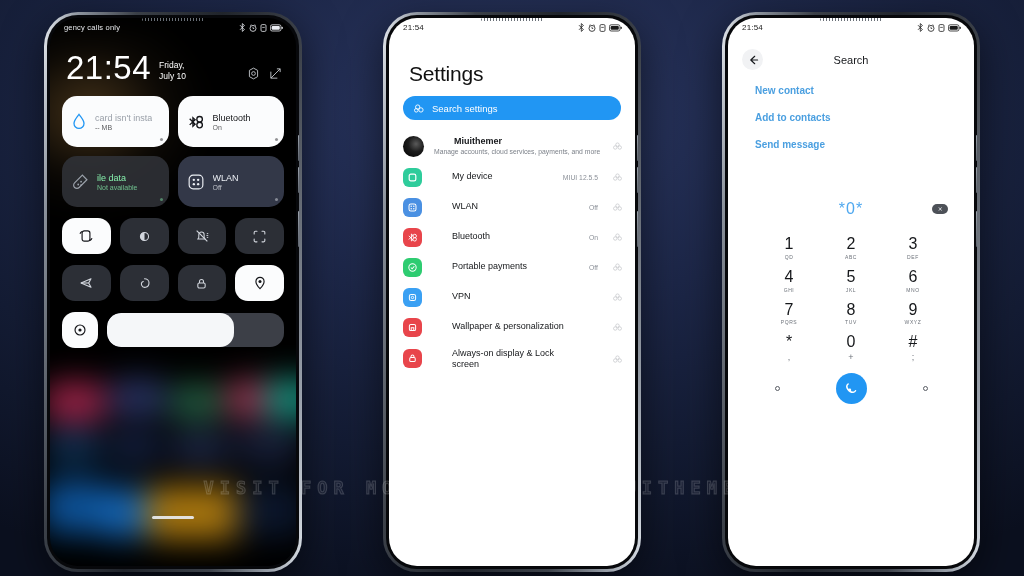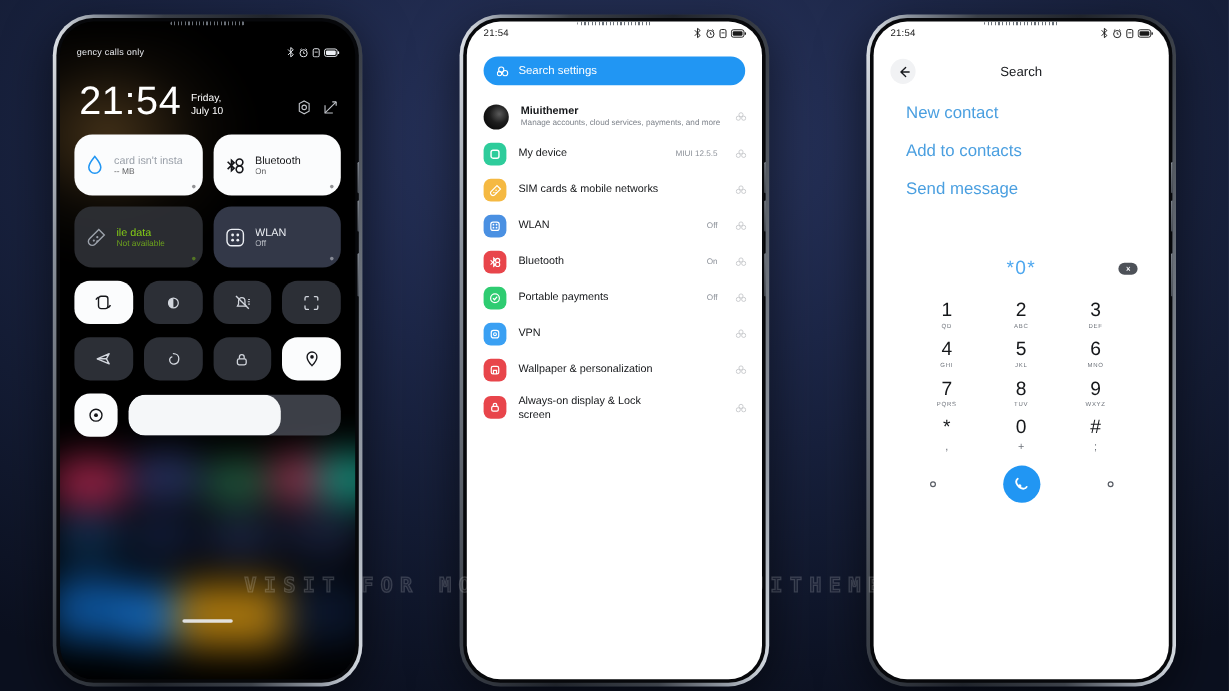--- a/index.html
+++ b/index.html
@@ -68,35 +68,35 @@
   }
   .lock-apps {
     position:absolute; left:0; right:0; bottom:0; height:190px;
     filter: blur(16px); opacity:.85;
   }
   .lock-apps i { position:absolute; display:block; border-radius:14px; }
   .lock-bar {
     position:absolute; left:50%; transform:translateX(-50%); bottom:47px;
     width:42px; height:3px; border-radius:3px; background:#e9ecef; opacity:.92; z-index:6;
   }
-  .lock-content { position:relative; z-index:5;margin-top:16px; }
+  .lock-content { position:relative; z-index:5; }
   .lock-carrier { padding: 0 0 0 14px; font-size:7.5px; color:#e8eaee; }
   .clock-row { display:flex; align-items:flex-end; padding: 14px 14px 0 16px; }
   .clock-time { font-size:33px; font-weight:300; letter-spacing:.5px; line-height:1; }
   .clock-date { font-size:8.5px; line-height:1.22; margin:0 0 3px 8px; color:#fff; }
   .clock-icons { margin-left:auto; display:flex; gap:9px; margin-bottom:4px; }
   .clock-icons svg { opacity:.9; }
 
   .tiles { padding: 12px 12px 0 12px; display:grid; grid-template-columns:1fr 1fr; gap:9px; }
   .tile {
     height:51px; border-radius:15px; display:flex; align-items:center;
     padding: 0 9px; gap:8px; position:relative; overflow:hidden;
   }
   .tile.light { background:#fbfcfd; color:#141518; }
-  .tile.dark  { background:rgba(48,50,56,.88); color:#84cc16; }
+  .tile.dark  { background:rgba(48,50,56,.88); color:#86efac; }
   .tile.dark2 { background:rgba(57,62,80,.9); color:#eceff4; }
   .tile-txt { display:flex; flex-direction:column; gap:1px; min-width:0; }
   .tile-title { font-size:9px; white-space:nowrap; overflow:hidden; }
   .tile-sub { font-size:7px; opacity:.72; white-space:nowrap; overflow:hidden; }
   .tile-dot { position:absolute; right:6px; bottom:6px; width:3px; height:3px; border-radius:50%; background:currentColor; opacity:.45; }
 
   .toggles { padding: 11px 12px 0 12px; display:grid; grid-template-columns:repeat(4,1fr); gap:9px; }
   .tg {
     height:36px; border-radius:13px; display:flex; align-items:center; justify-content:center;
   }
@@ -116,38 +116,38 @@
   .st-search {
     margin: 10px 14px 0 14px; height:24px; border-radius:13px;
     background:#2196f3; display:flex; align-items:center; gap:7px; padding:0 11px;
     color:#fff; font-size:9.5px;
   }
   .st-list { margin-top:10px; }
   .st-row { display:flex; align-items:center; gap:10px; padding: 5.5px 13px 5.5px 14px; }
   .st-ico { width:19px; height:19px; border-radius:6px; flex:0 0 auto; display:flex; align-items:center; justify-content:center; }
   .st-ico svg { display:block; }
   .st-main { flex:1; min-width:0; }
-  .st-label { font-size:9px; color:#15171a; line-height:1.25; }
+  .st-label { font-size:9px; color:#15171a; line-height:1.25;margin-left:20px; }
   .st-desc { font-size:6.8px; color:#7d828a; line-height:1.3; margin-top:1px; }
   .st-value { font-size:6.8px; color:#8b9098; margin-right:5px; white-space:nowrap; }
   .st-chev { flex:0 0 auto; opacity:.42; }
   .avatar-row .st-ico {
     width:21px; height:21px; border-radius:50%;
     background: radial-gradient(circle at 62% 38%, #5a5a5a 0%, #1d1d1d 42%, #000 100%);
   }
 
   
   #phone3 { left: 722px; top: 12px; width: 258px; height: 560px; }
   .dialer-screen { background:#fff; width:100%; height:100%; color:#111; position:relative; }
   .dialer-screen .statusbar { color:#1a1a1a; }
   .dl-appbar { display:flex; align-items:center; padding: 9px 14px 0 14px; position:relative; height:36px; }
   .dl-back { width:21px; height:21px; border-radius:50%; background:#f1f2f4; display:flex; align-items:center; justify-content:center; }
   .dl-title { position:absolute; left:0; right:0; text-align:center; font-size:11px; color:#16181c; }
   .dl-links { padding: 12px 0 0 27px; display:flex; flex-direction:column; gap:16px; }
-  .dl-link { font-size:14px; color:#4a9fe0; }
+  .dl-link { font-size:10px; color:#4a9fe0;font-weight:bold; }
   .dl-numrow { display:flex; align-items:center; justify-content:center; position:relative; margin-top:48px; height:22px; }
   .dl-num { font-size:16px; color:#4fa8ef; letter-spacing:1px; font-weight:400; }
   .dl-del { position:absolute; right:26px; width:16px; height:10px; border-radius:5px; background:#4d5158; display:flex; align-items:center; justify-content:center; }
   .keypad { margin-top:16px; padding: 0 30px; display:grid; grid-template-columns:repeat(3,1fr); row-gap:9px; }
   .key { text-align:center; }
   .key-d { font-size:16px; font-weight:300; color:#15171a; line-height:1.05; }
   .key-l { font-size:5px; color:#6d727a; letter-spacing:.6px; margin-top:1px; }
   .key-l.big { font-size:9px; letter-spacing:0; }
   .callrow { margin-top:11px; display:flex; align-items:center; justify-content:center; gap:56px; }
   .callrow .mini { width:5px; height:5px; border-radius:50%; border:1px solid #585c64; }
@@ -383,20 +383,21 @@
               <path d="M2.2 3.4h2.6" stroke="#1a1a1a" stroke-width="0.7"></path>
             </svg>
           <svg width="13" height="8" viewBox="0 0 13 8">
               <rect x=".4" y=".8" width="10.6" height="6.2" rx="1.8" fill="none" stroke="#1a1a1a" stroke-width="0.8"></rect>
               <rect x="1.6" y="2" width="8.2" height="3.8" rx="1" fill="#1a1a1a"></rect>
               <rect x="11.6" y="2.8" width="1.1" height="2.2" rx=".5" fill="#1a1a1a"></rect>
             </svg>
         </span>
       </div>
 
+      <div class="st-title">Settings</div>
 
       <div class="st-search">
         <svg width="11" height="9" viewBox="0 0 12 10">
             <circle cx="4" cy="3.4" r="2.4" fill="none" stroke="#fff" stroke-width="1"></circle>
             <circle cx="7.6" cy="6.6" r="2.4" fill="none" stroke="#fff" stroke-width="1"></circle>
             <circle cx="2.4" cy="7" r="2" fill="none" stroke="#fff" stroke-width="1"></circle>
           </svg>
         <span>Search settings</span>
       </div>
 
@@ -425,39 +426,20 @@
             <div class="st-label">My device</div>
           </div>
           <span class="st-value">MIUI 12.5.5</span>
           <svg class="st-chev" width="9" height="8" viewBox="0 0 12 10">
               <circle cx="6" cy="3.2" r="2.3" fill="none" stroke="#6a6f77" stroke-width=".9"></circle>
               <circle cx="3" cy="7" r="2.3" fill="none" stroke="#6a6f77" stroke-width=".9"></circle>
               <circle cx="9" cy="7" r="2.3" fill="none" stroke="#6a6f77" stroke-width=".9"></circle>
             </svg>
         </div>
 
-        <div class="st-row">
-          <div class="st-ico" style="background:#f5b942">
-            <svg width="11" height="11" viewBox="0 0 12 12">
-                <path d="M7.8 1.8 2.4 7.2a2.3 2.3 0 0 0 3.2 3.2L11 5Z" fill="none" stroke="#fff" stroke-width="1.1"></path>
-                <circle cx="5" cy="8" r=".7" fill="#fff"></circle>
-                <circle cx="7" cy="6" r=".7" fill="#fff"></circle>
-                <circle cx="7" cy="8.4" r=".7" fill="#fff"></circle>
-              </svg>
-          </div>
-          <div class="st-main">
-            <div class="st-label">SIM cards &amp; mobile networks</div>
-          </div>
-          <span class="st-value"></span>
-          <svg class="st-chev" width="9" height="8" viewBox="0 0 12 10">
-              <circle cx="6" cy="3.2" r="2.3" fill="none" stroke="#6a6f77" stroke-width=".9"></circle>
-              <circle cx="3" cy="7" r="2.3" fill="none" stroke="#6a6f77" stroke-width=".9"></circle>
-              <circle cx="9" cy="7" r="2.3" fill="none" stroke="#6a6f77" stroke-width=".9"></circle>
-            </svg>
-        </div>
 
         <div class="st-row">
           <div class="st-ico" style="background:#4a90e2">
             <svg width="11" height="11" viewBox="0 0 12 12">
                 <rect x="2.2" y="2.2" width="7.6" height="7.6" rx="2" fill="none" stroke="#fff" stroke-width="1.1"></rect>
                 <circle cx="4.6" cy="4.6" r=".8" fill="#fff"></circle>
                 <circle cx="7.4" cy="4.6" r=".8" fill="#fff"></circle>
                 <circle cx="4.6" cy="7.4" r=".8" fill="#fff"></circle>
                 <circle cx="7.4" cy="7.4" r=".8" fill="#fff"></circle>
               </svg>

